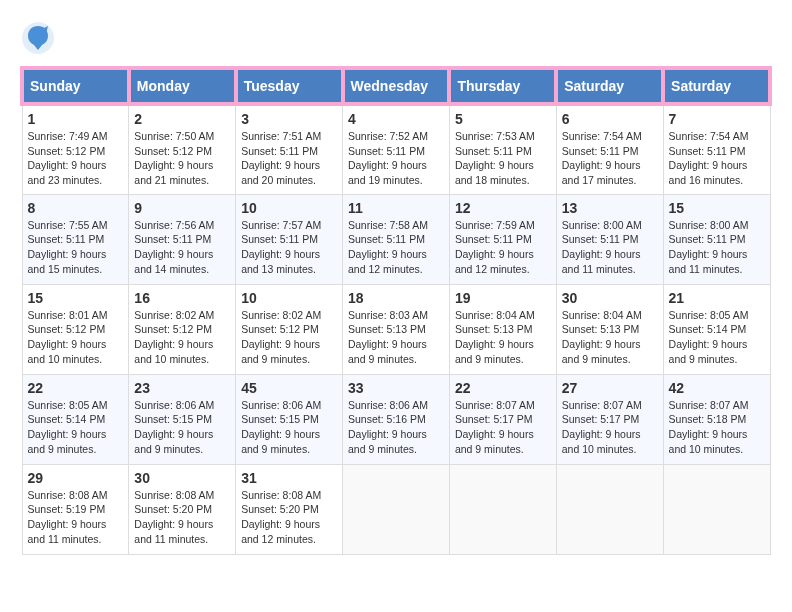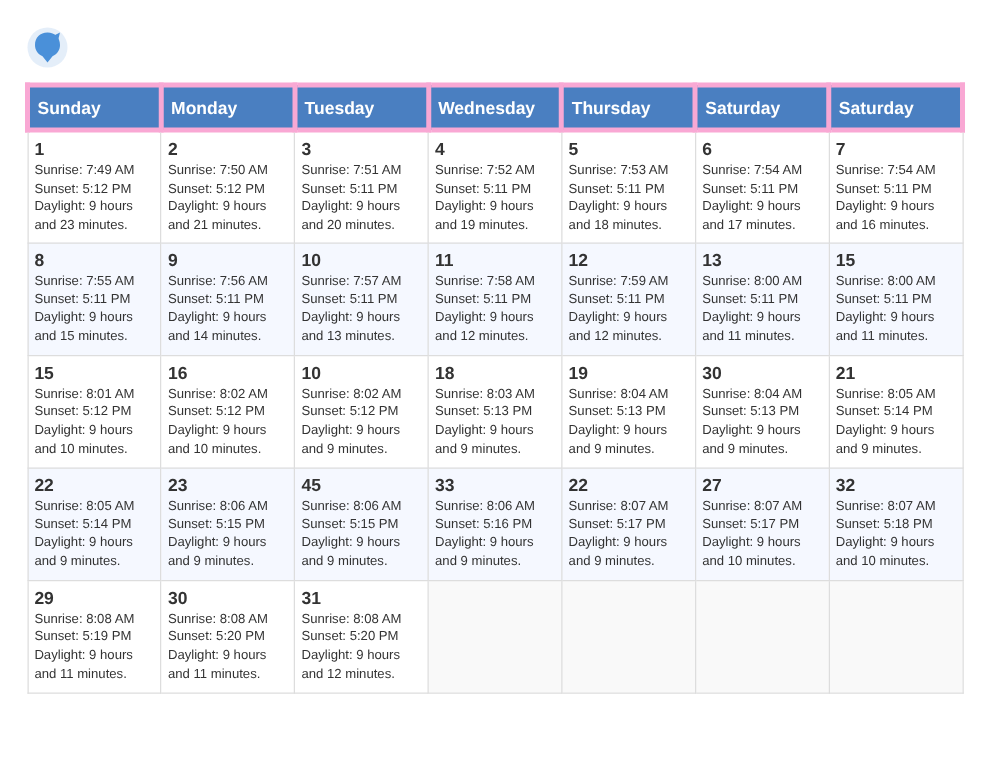--- a/index.html
+++ b/index.html
@@ -228,21 +228,21 @@
         </td>
         <td>
           <span class="day-number">22</span>
           <div class="day-detail">Sunrise: 8:07 AM<br>Sunset: 5:17 PM<br>Daylight: 9 hours and 9 minutes.</div>
         </td>
         <td>
           <span class="day-number">27</span>
           <div class="day-detail">Sunrise: 8:07 AM<br>Sunset: 5:17 PM<br>Daylight: 9 hours and 10 minutes.</div>
         </td>
         <td>
-          <span class="day-number">32</span>
+          <span class="day-number">42</span>
           <div class="day-detail">Sunrise: 8:07 AM<br>Sunset: 5:18 PM<br>Daylight: 9 hours and 10 minutes.</div>
         </td>
       </tr>
       <tr>
         <td>
           <span class="day-number">29</span>
           <div class="day-detail">Sunrise: 8:08 AM<br>Sunset: 5:19 PM<br>Daylight: 9 hours and 11 minutes.</div>
         </td>
         <td>
           <span class="day-number">30</span>

